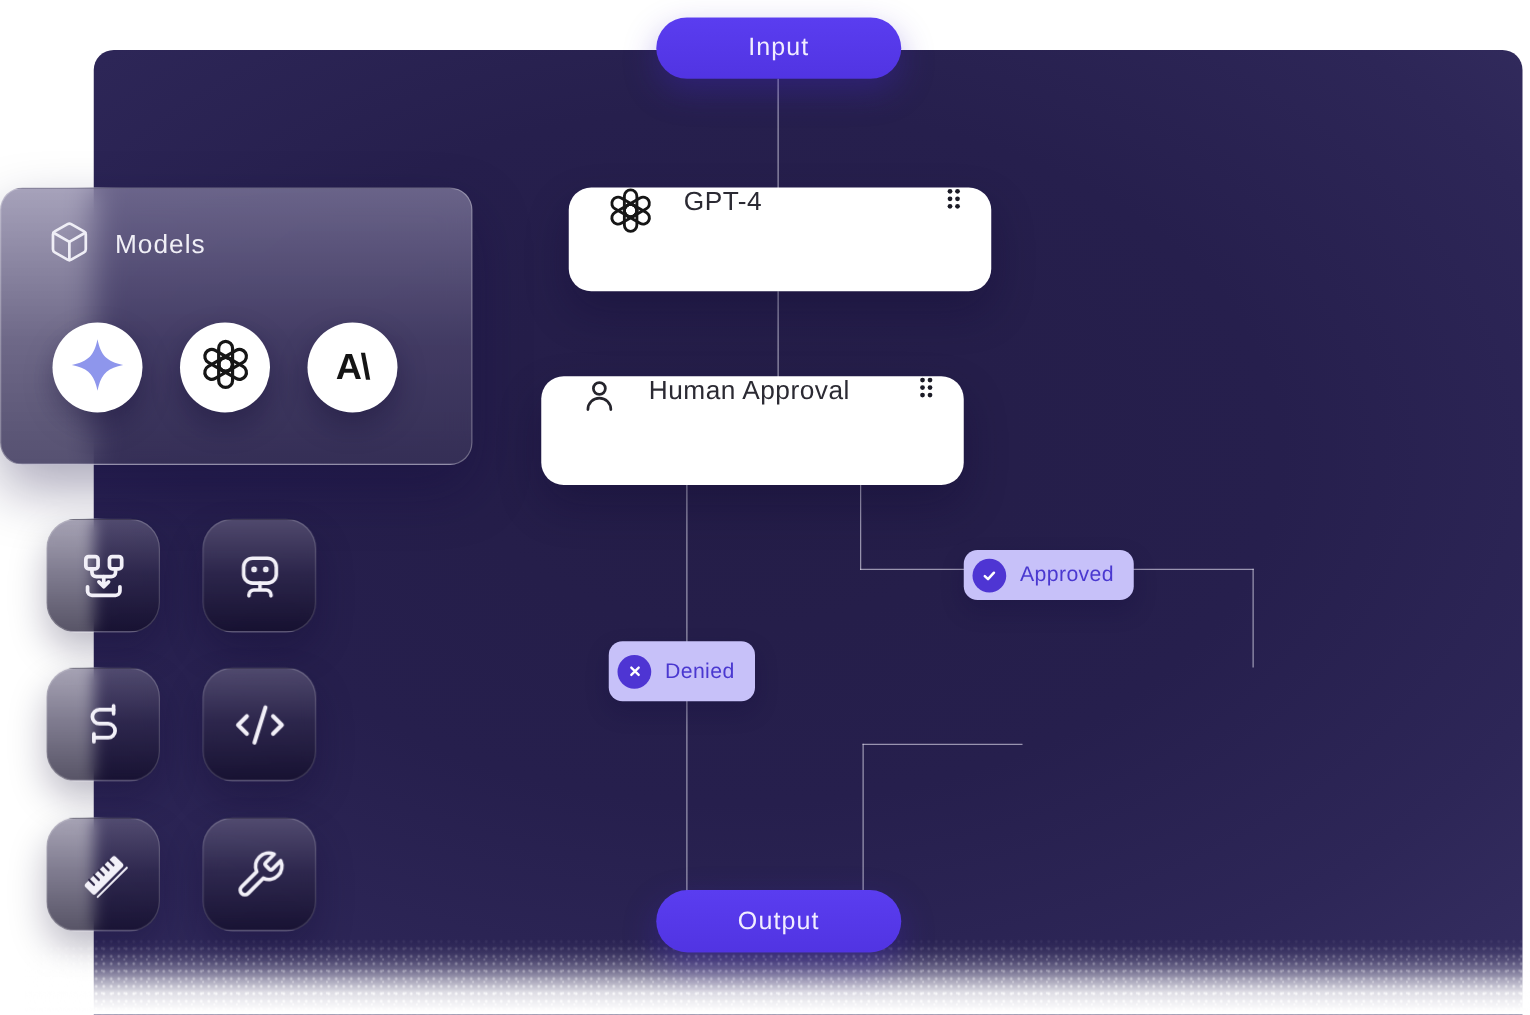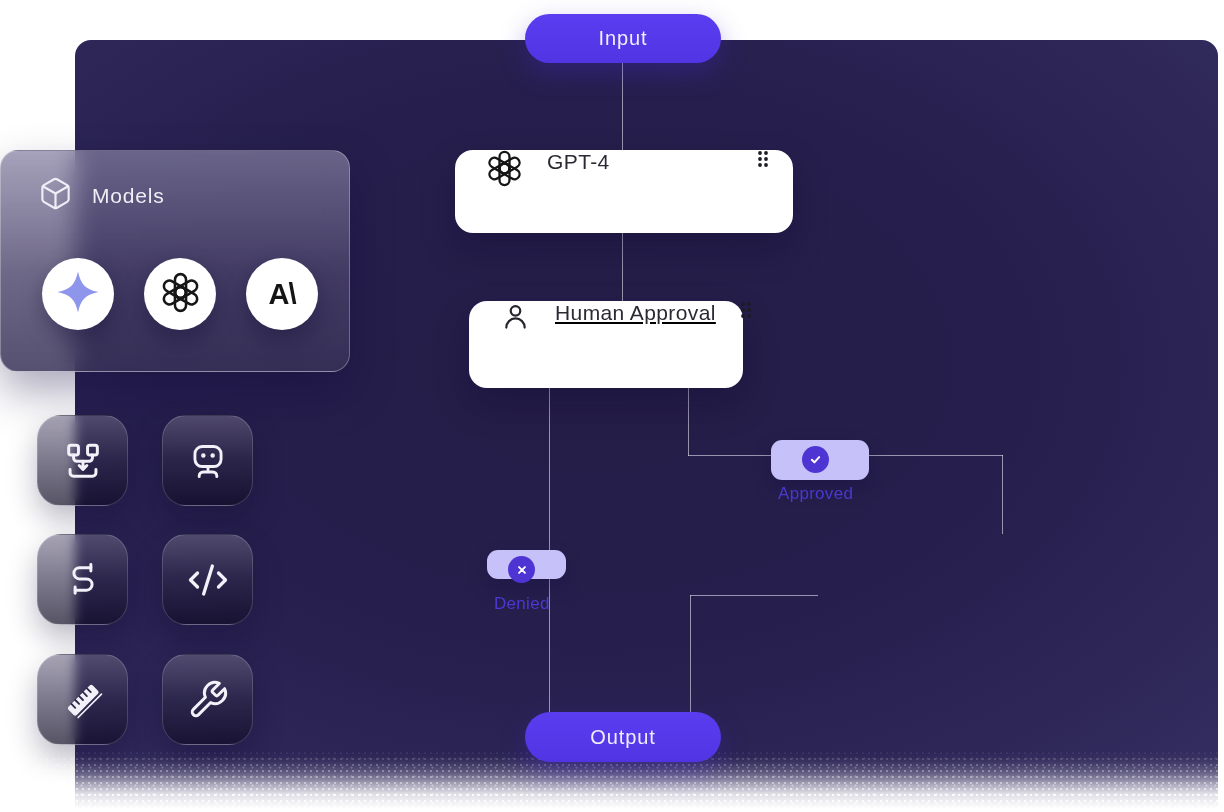--- a/index.html
+++ b/index.html
@@ -45,29 +45,29 @@
   }
   .node-icon { display:flex; align-items:center; justify-content:center; }
   .node-icon svg { display:block; }
   .node-label { font-size:21px; color:#2b2a33; letter-spacing:0.4px; white-space:nowrap; flex:1; }
   .handle { margin-left:auto; display:flex; align-items:center; cursor:grab; }
   
   .badge {
     position:absolute; display:inline-flex; align-items:center; gap:11px;
     background:#c7c1f9; border-radius:11px; padding:6px 16px 6px 7px;
     color:#4a38d0; font-size:17px; font-weight:500; letter-spacing:0.3px;
-    box-shadow:0 8px 18px rgba(18,10,60,0.28); z-index:3;flex-direction:column;
+    box-shadow:0 8px 18px rgba(18,10,60,0.28); z-index:3;
   }
   .badge-dot {
     width:27px; height:27px; border-radius:50%; background:#4e35d3;
     display:flex; align-items:center; justify-content:center; flex:none;
   }
   
   .models-panel {
-    position:absolute; left:0; top:150px; width:350px; height:222px;
+    position:absolute; left:0; top:150px; width:378px; height:222px;
     border-radius:18px;
     background:linear-gradient(180deg, rgba(132,126,160,0.72) 0%, rgba(74,67,106,0.80) 55%, rgba(56,50,88,0.85) 100%);
     border:1px solid rgba(255,255,255,0.28);
     backdrop-filter:blur(12px); -webkit-backdrop-filter:blur(12px);
     box-shadow:0 20px 44px rgba(18,10,60,0.35); z-index:3;
   }
   .models-header { display:flex; align-items:center; gap:19px; padding:25px 0 0 37px; }
   .models-title { font-size:21px; font-weight:300; letter-spacing:0.8px; color:#f0eff6; }
   .models-row { position:absolute; left:41px; top:107px; display:flex; gap:30px; }
   .model-circle {
@@ -131,21 +131,21 @@
             <circle cx="9" cy="3" r="1.9"></circle>
             <circle cx="3" cy="9" r="1.9"></circle>
             <circle cx="9" cy="9" r="1.9"></circle>
             <circle cx="3" cy="15" r="1.9"></circle>
             <circle cx="9" cy="15" r="1.9"></circle>
           </g>
         </svg>
     </span>
   </div>
 
-  <div class="node" style="left:469px; top:301px; width:274px; height:87px;text-decoration:underline;">
+  <div class="node" style="left:433px; top:301px; width:338px; height:87px;">
     <span class="node-icon">
       <svg width="31" height="31" viewBox="0 0 24 24" fill="none" stroke="#25242c" stroke-width="1.7" stroke-linecap="round">
           <circle cx="12" cy="7.6" r="3.7"></circle>
           <path d="M4.9 20.6a7.1 7.1 0 0 1 14.2 0"></path>
         </svg>
     </span>
     <span class="node-label">Human Approval</span>
     <span class="handle">
       <svg width="12" height="18" viewBox="0 0 12 18">
           <g fill="#1b1b26">
@@ -162,21 +162,21 @@
 
 
   <div class="badge" style="left:771px; top:440px; height:40px;">
     <span class="badge-dot">
       <svg width="15" height="15" viewBox="0 0 18 18" fill="none" stroke="#ffffff" stroke-width="2.4" stroke-linecap="round" stroke-linejoin="round">
           <path d="M4.6 9.4 L7.7 12.4 L13.4 6.2"></path>
         </svg>
     </span>
     <span>Approved</span>
   </div>
-  <div class="badge" style="left:487px; top:513px; height:29px;margin-top:37px;">
+  <div class="badge" style="left:487px; top:513px; height:48px;">
     <span class="badge-dot">
       <svg width="14" height="14" viewBox="0 0 18 18" fill="none" stroke="#ffffff" stroke-width="2.4" stroke-linecap="round">
           <path d="M5.2 5.2 L12.8 12.8 M12.8 5.2 L5.2 12.8"></path>
         </svg>
     </span>
     <span>Denied</span>
   </div>
 
   <div class="models-panel">
     <div class="models-header">

